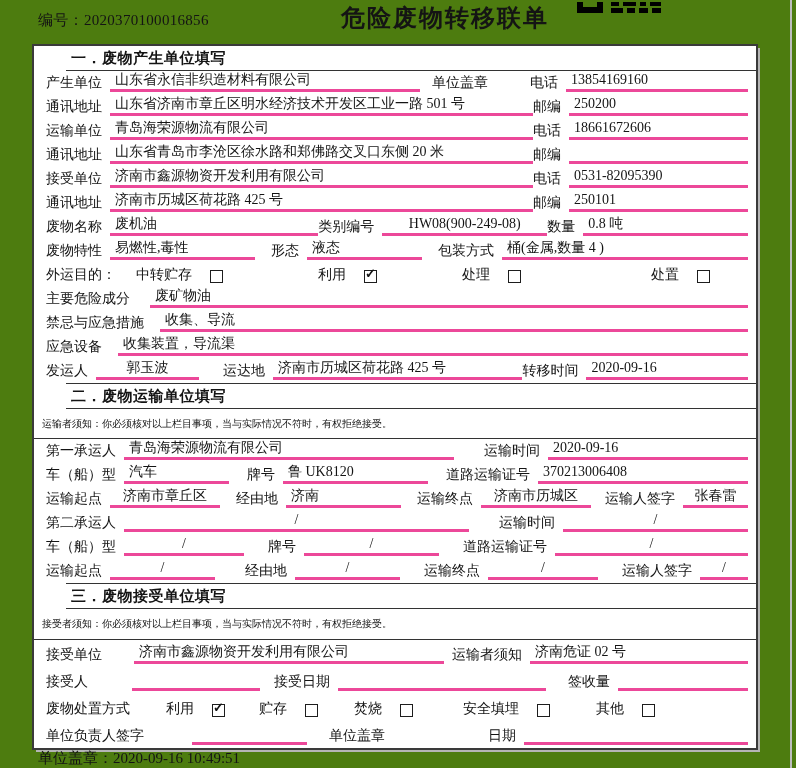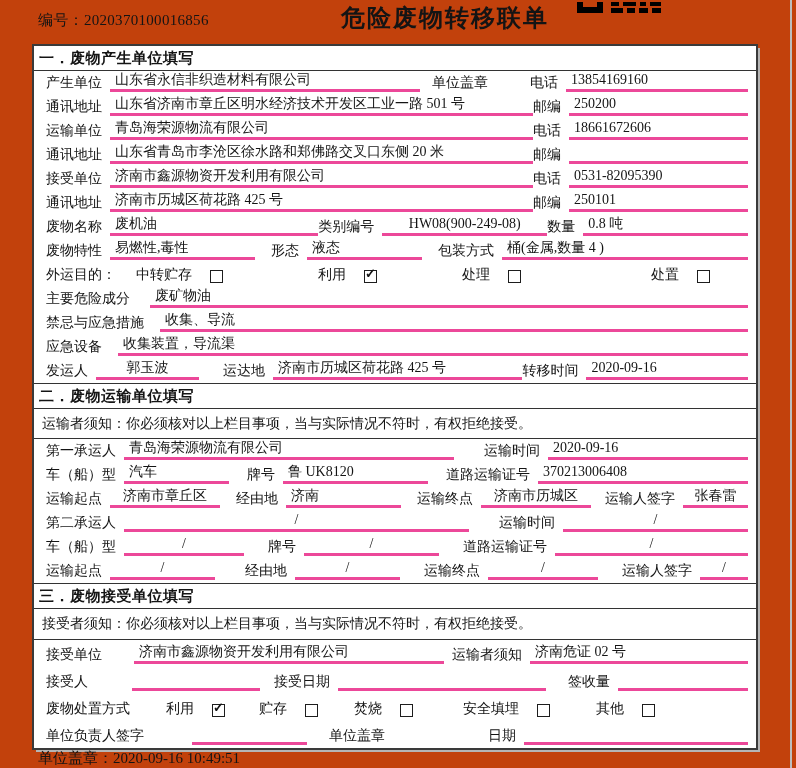--- a/index.html
+++ b/index.html
@@ -1,32 +1,32 @@
 <!DOCTYPE html>
 <html><head>
 <meta charset="utf-8">
 <style>
   html,body{margin:0;padding:0;background:#fff;}
-  .page{position:relative;width:796px;height:768px;background:#c2410c;overflow:hidden;
+  .page{position:relative;width:796px;height:768px;background:#4d7c0f;overflow:hidden;
         font-family:"Liberation Serif","DejaVu Serif",serif;color:#141414;}
   .edge-line{position:absolute;top:0;bottom:0;right:4px;width:2px;background:#bdbdbd;}
 
   
   .hdr-number{position:absolute;left:38px;top:11px;font-size:15px;letter-spacing:.3px;}
   .hdr-title{position:absolute;left:0;top:2px;width:100%;text-align:center;
              font-size:24px;font-weight:bold;letter-spacing:2px;padding-left:94px;box-sizing:border-box;}
   .qr-frag{position:absolute;left:577px;top:0;}
 
   
   .form{position:absolute;left:32px;top:44px;width:722px;border:2px solid #3a3a3a;
         background:#fff;box-shadow:3px 3px 0 -1px #b5b5b5;box-sizing:content-box;}
   .sec-title{height:24px;display:flex;align-items:center;padding:0 5px;font-weight:bold;
-             font-size:15px;border-bottom:1px solid #333;letter-spacing:.5px;}
+             font-size:15px;border-bottom:1px solid #333;letter-spacing:.5px;margin-left:32px;}
   .sec-title.bt{border-top:1px solid #333;}
-  .notice{height:29px;display:flex;align-items:center;padding:0 8px;font-size:14px;
+  .notice{height:29px;display:flex;align-items:center;padding:0 8px;font-size:10px;
           border-bottom:1px solid #333;}
   .notice.h30{height:30px;}
   .row{display:flex;align-items:flex-end;height:24px;padding:0 8px 3px 12px;font-size:14px;
        white-space:nowrap;box-sizing:border-box;}
   .row.h27{height:27px;}
   .lbl{margin-right:8px;}
   .u{border-bottom:3px solid #ec4899;padding:0 5px;min-height:17px;overflow:hidden;}
   .grow{flex:1;}
   .c{text-align:center;}
   .mla{margin-left:auto;margin-right:8px;}

